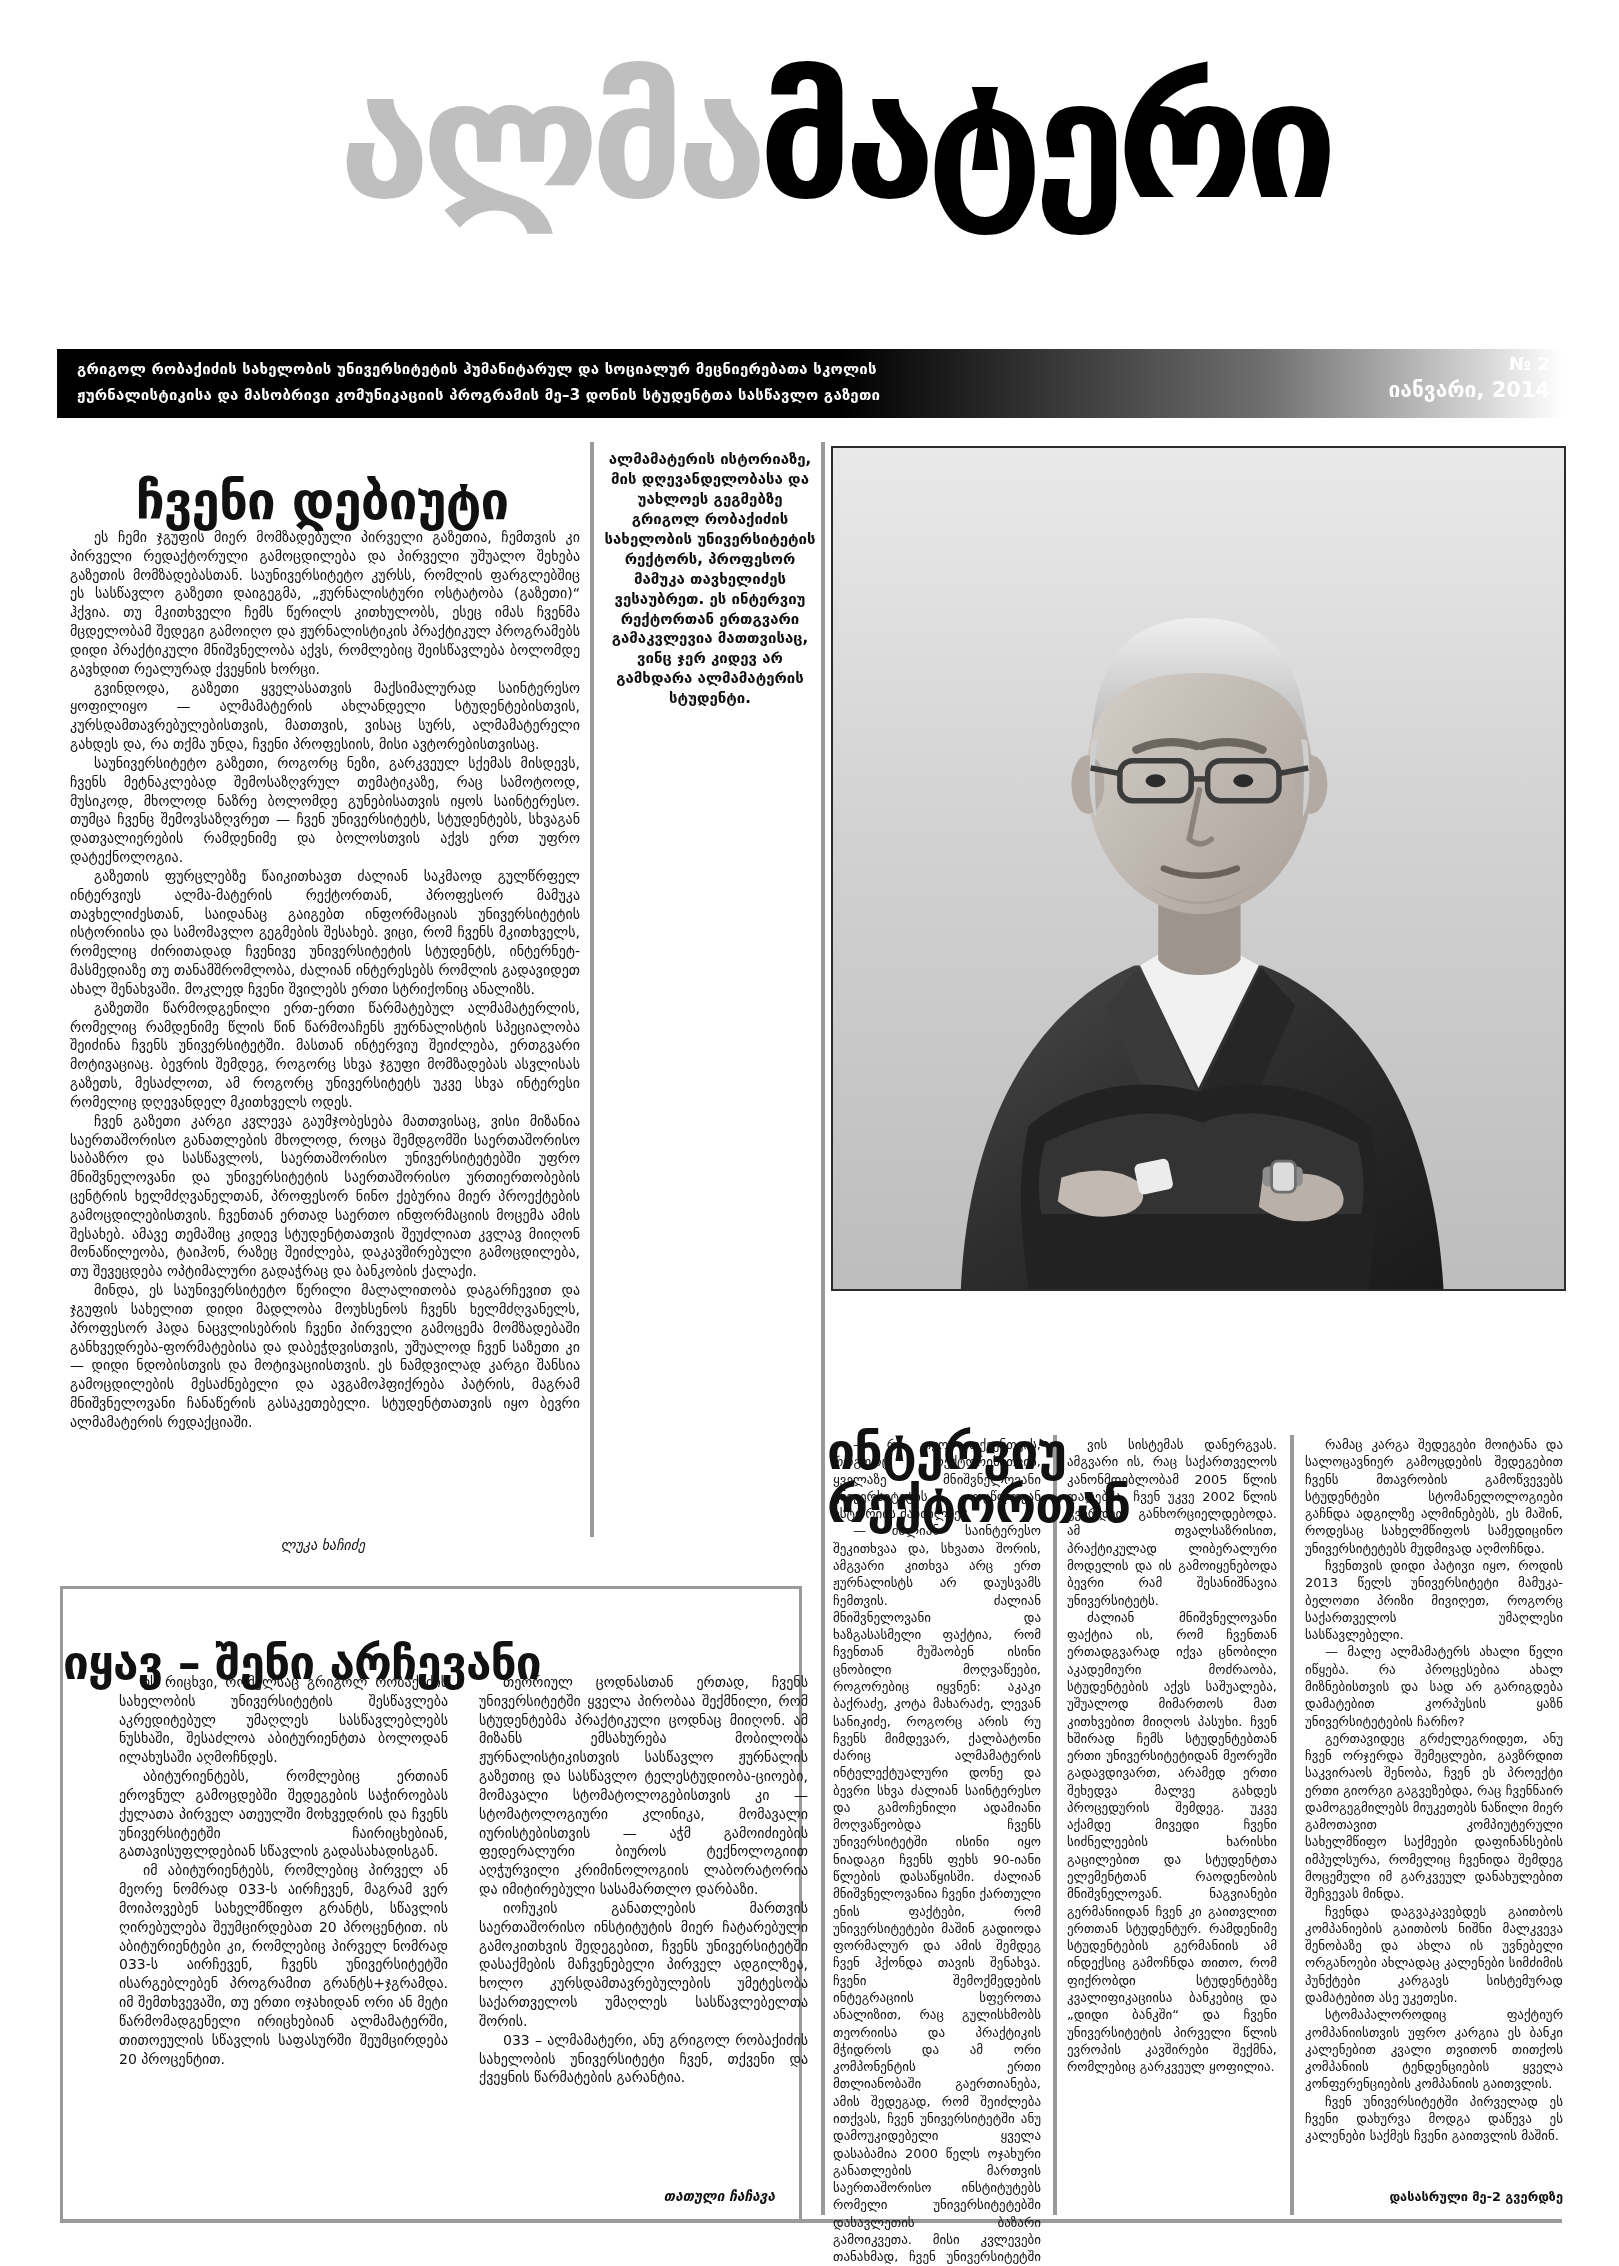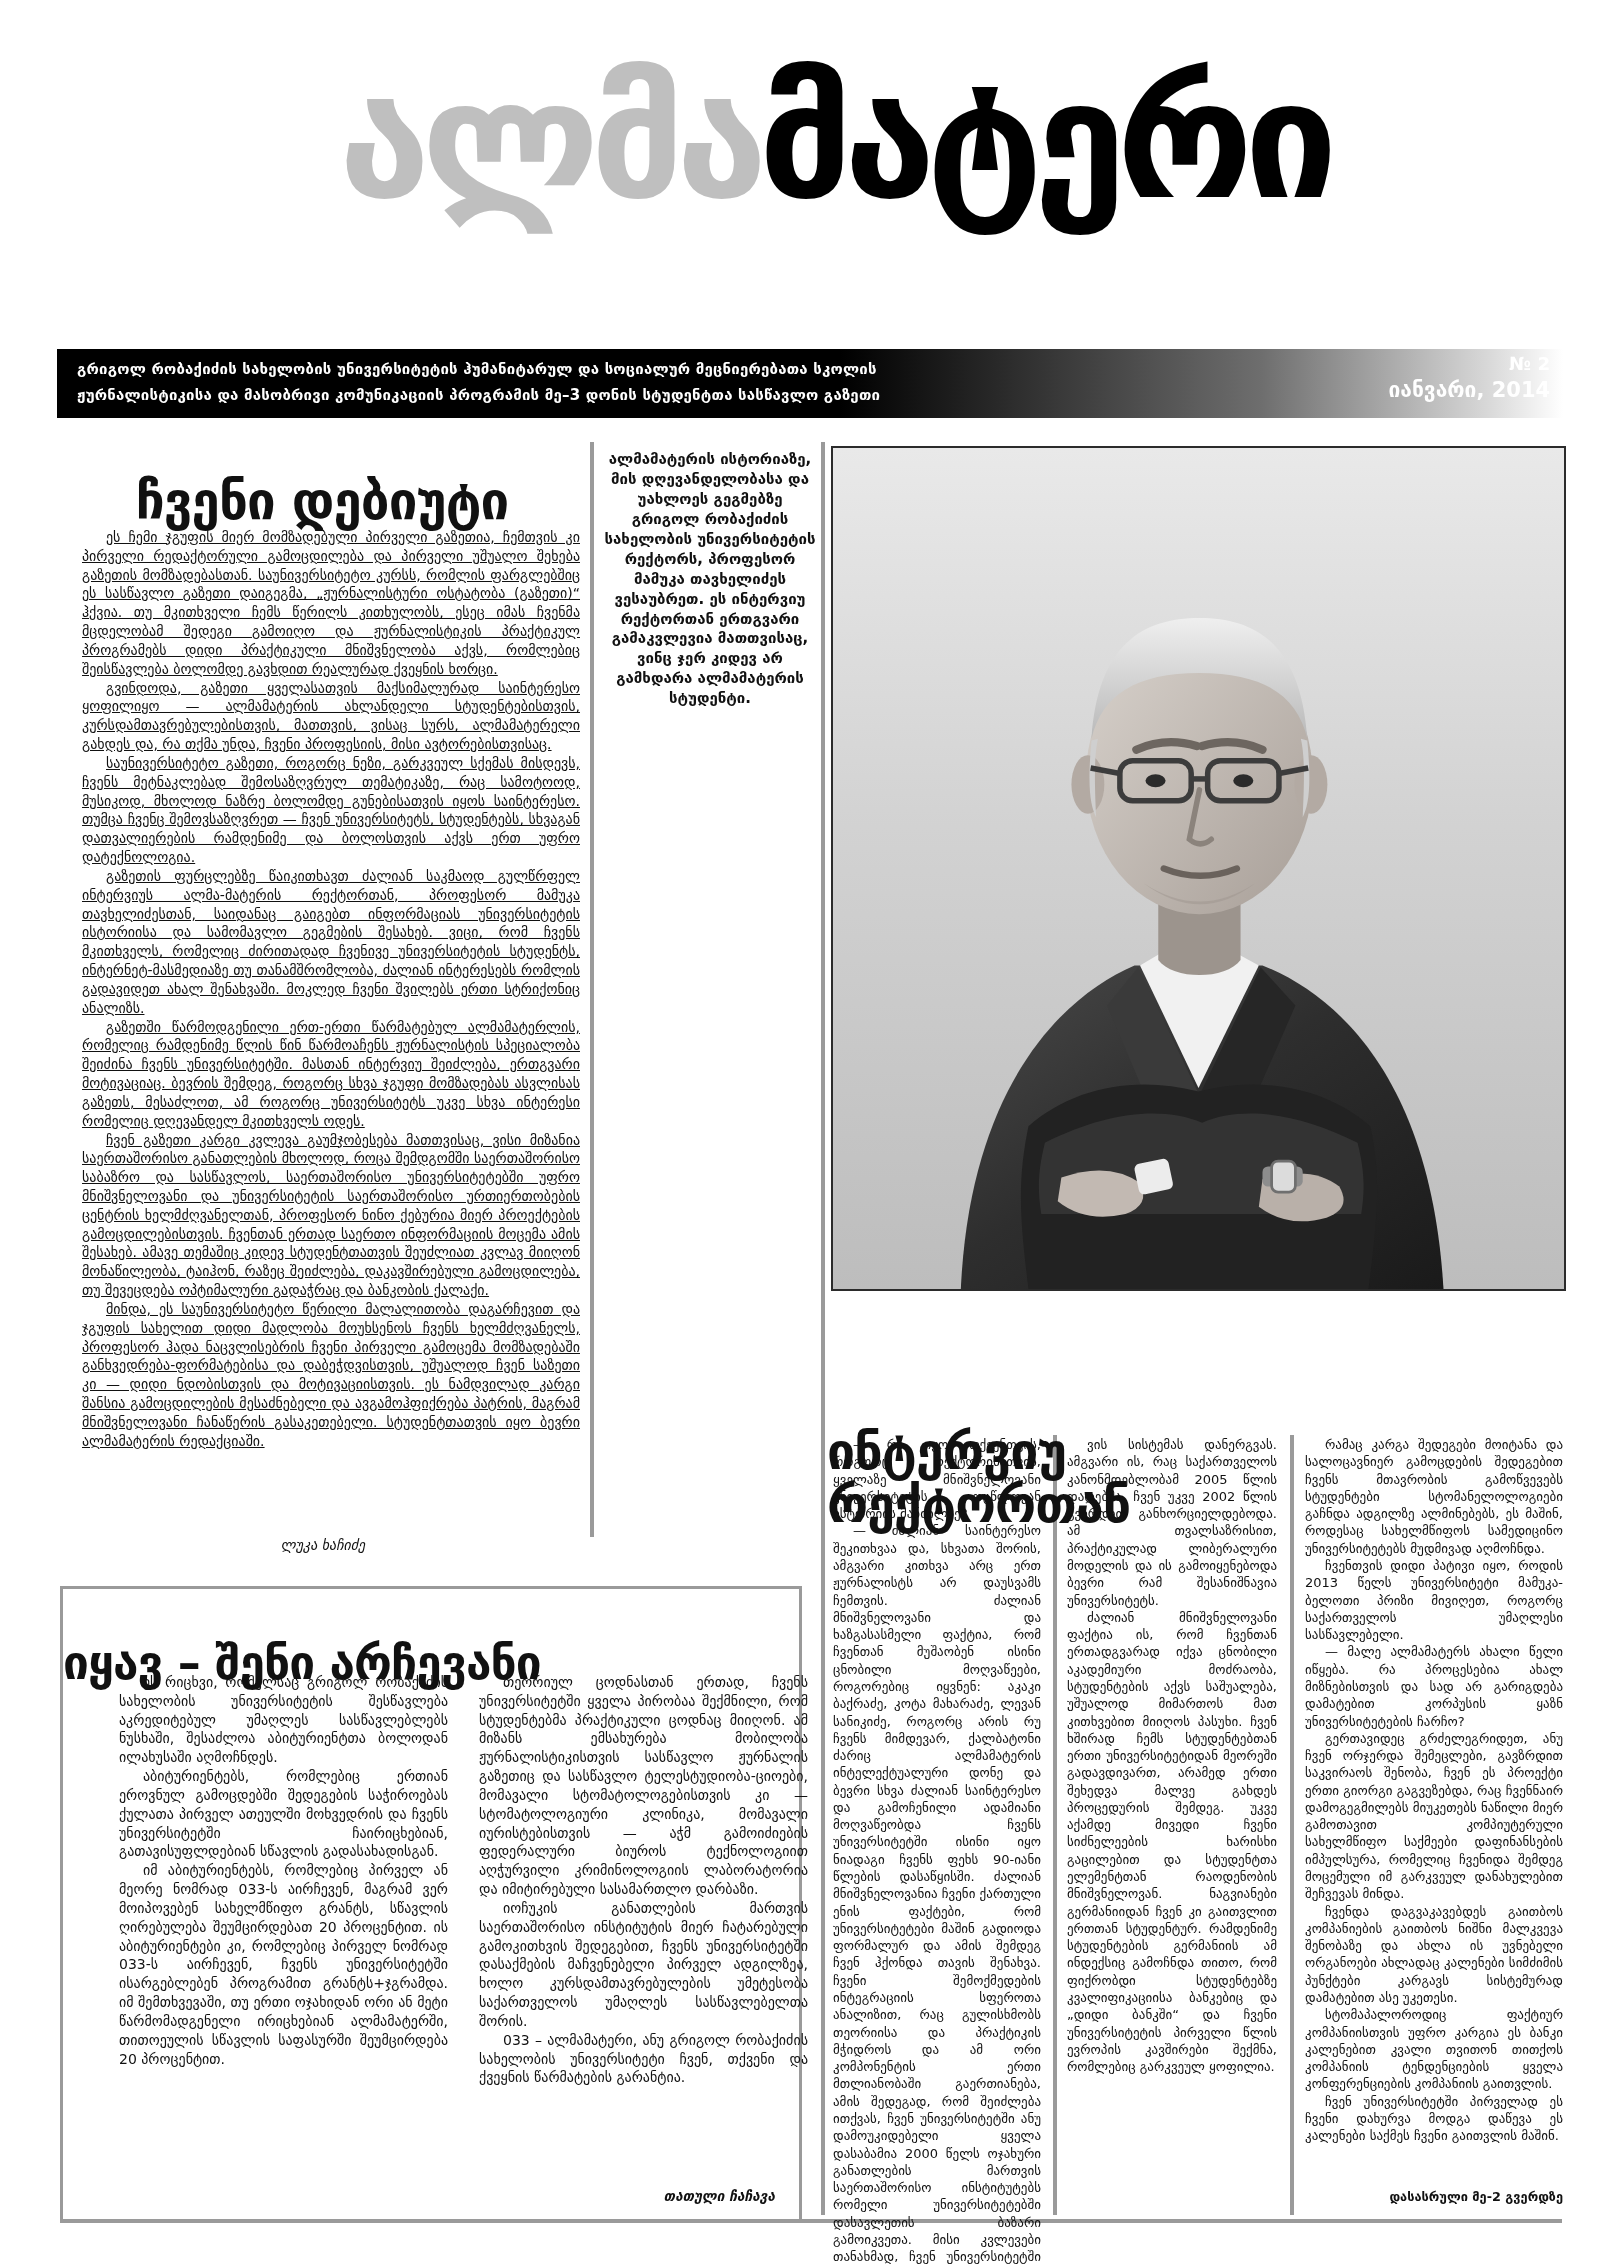--- a/index.html
+++ b/index.html
@@ -50,21 +50,21 @@
     position:absolute;left:66px;top:442px;width:512px;
     font-size:51px;font-weight:700;letter-spacing:-0.9px;line-height:1;
     text-align:center;
   }
   .a1-body{
     position:absolute;left:66px;top:528px;width:514px;height:1005px;
     font-size:14px;line-height:1.345;text-align:justify;
     column-count:1;
     hyphens:auto;
   }
-  .a1-body p{margin:0 0 0 16px;text-indent:24px;text-decoration:underline;}
+  .a1-body p{margin:0 0 0 4px;text-indent:24px;}
   .byline-r{
     position:absolute;text-align:center;font-size:14px;font-style:italic;font-weight:400;
   }
 
   
   .lead{
     position:absolute;left:603px;top:450px;width:214px;
     font-size:15px;line-height:1.33;text-align:center;font-weight:700;
   }
 

